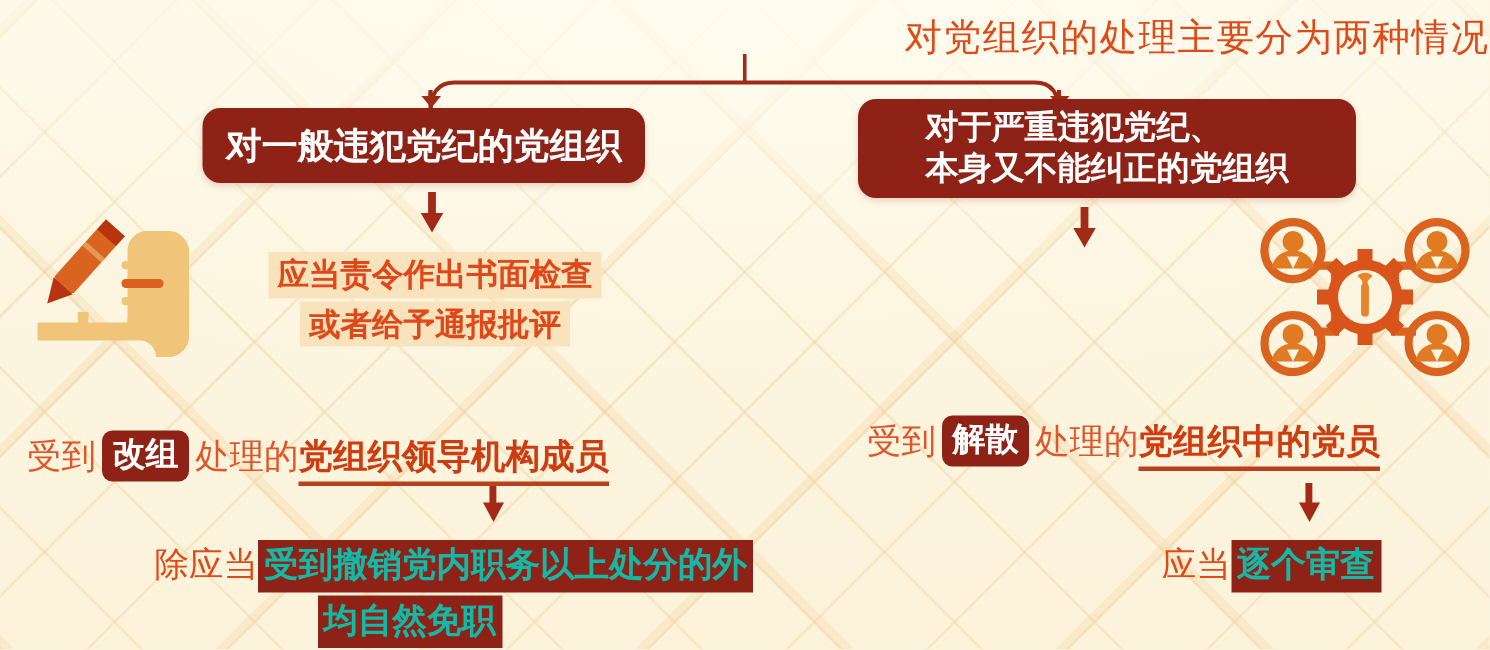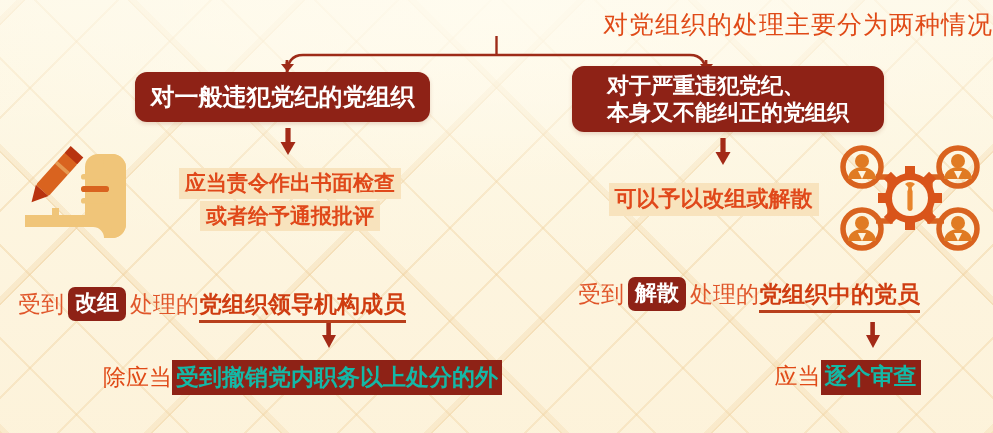--- a/index.html
+++ b/index.html
@@ -44,21 +44,21 @@
   
   .pill{
     position:absolute;background:#8e2216;border-radius:12px;
     color:#ffffff;font-weight:bold;text-align:left;
     font-family:"DejaVu Serif","Liberation Serif",serif;
     display:flex;align-items:center;justify-content:center;
     box-shadow:0 2px 4px rgba(140,50,20,.18);
     line-height:1.22;
   }
   #box-left{left:135px;top:72px;width:295px;height:50px;font-size:24px;}
-  #box-right{left:572px;top:66px;width:300px;height:66px;font-size:22px;padding:0 6px;}
+  #box-right{left:572px;top:66px;width:300px;height:66px;font-size:22px;padding:0 16px;}
 
   
   .cream-line{
     display:block;background:#f8e3bd;color:#e0481a;font-weight:bold;
     font-family:"DejaVu Serif","Liberation Serif",serif;
     padding:1px 6px 2px 6px;white-space:nowrap;
   }
   #stmt-left{left:140px;top:168px;width:300px;text-align:center;font-size:21px;line-height:1.32;}
   #stmt-left .cream-line{display:inline-block;}
   #stmt-left .r2{margin-top:2px;}
@@ -238,33 +238,31 @@
       <path d="M-5 -14 a7 7 0 0 1 10 0 l-3.2 3.2 v4 h-3.6 v-4 z" fill="#e8842b"></path>
       <rect x="-2.6" y="-9" width="5.2" height="22" rx="2.4" fill="#e8842b"></rect>
     </g>
   </svg>
 
   <div class="abs" id="stmt-left">
     <span class="cream-line r1">应当责令作出书面检查</span>
     <span class="cream-line r2">或者给予通报批评</span>
   </div>
 
-  <div class="abs" id="stmt-right">
-    <span class="cream-line">可以予以改组或解散</span>
-  </div>
 
   <div class="row3" id="row3-left">
     <span class="plain">受到</span><span class="badge">改组</span><span class="plain">处理的</span><span class="und">党组织领导机构成员</span>
   </div>
 
   <div class="row3" id="row3-right">
     <span class="plain">受到</span><span class="badge">解散</span><span class="plain">处理的</span><span class="und">党组织中的党员</span>
   </div>
 
   <div class="row4" id="row4-left">
     <span class="l1"><span>除应当</span><span class="darkhl">受到撤销党内职务以上处分的外</span></span>
+    <span class="l2"><span class="darkhl">均自然免职</span></span>
   </div>
 
   <div class="row4" id="row4-right">
     <span>应当</span><span class="darkhl">逐个审查</span>
   </div>
 
 </div>
 
 </body></html>

